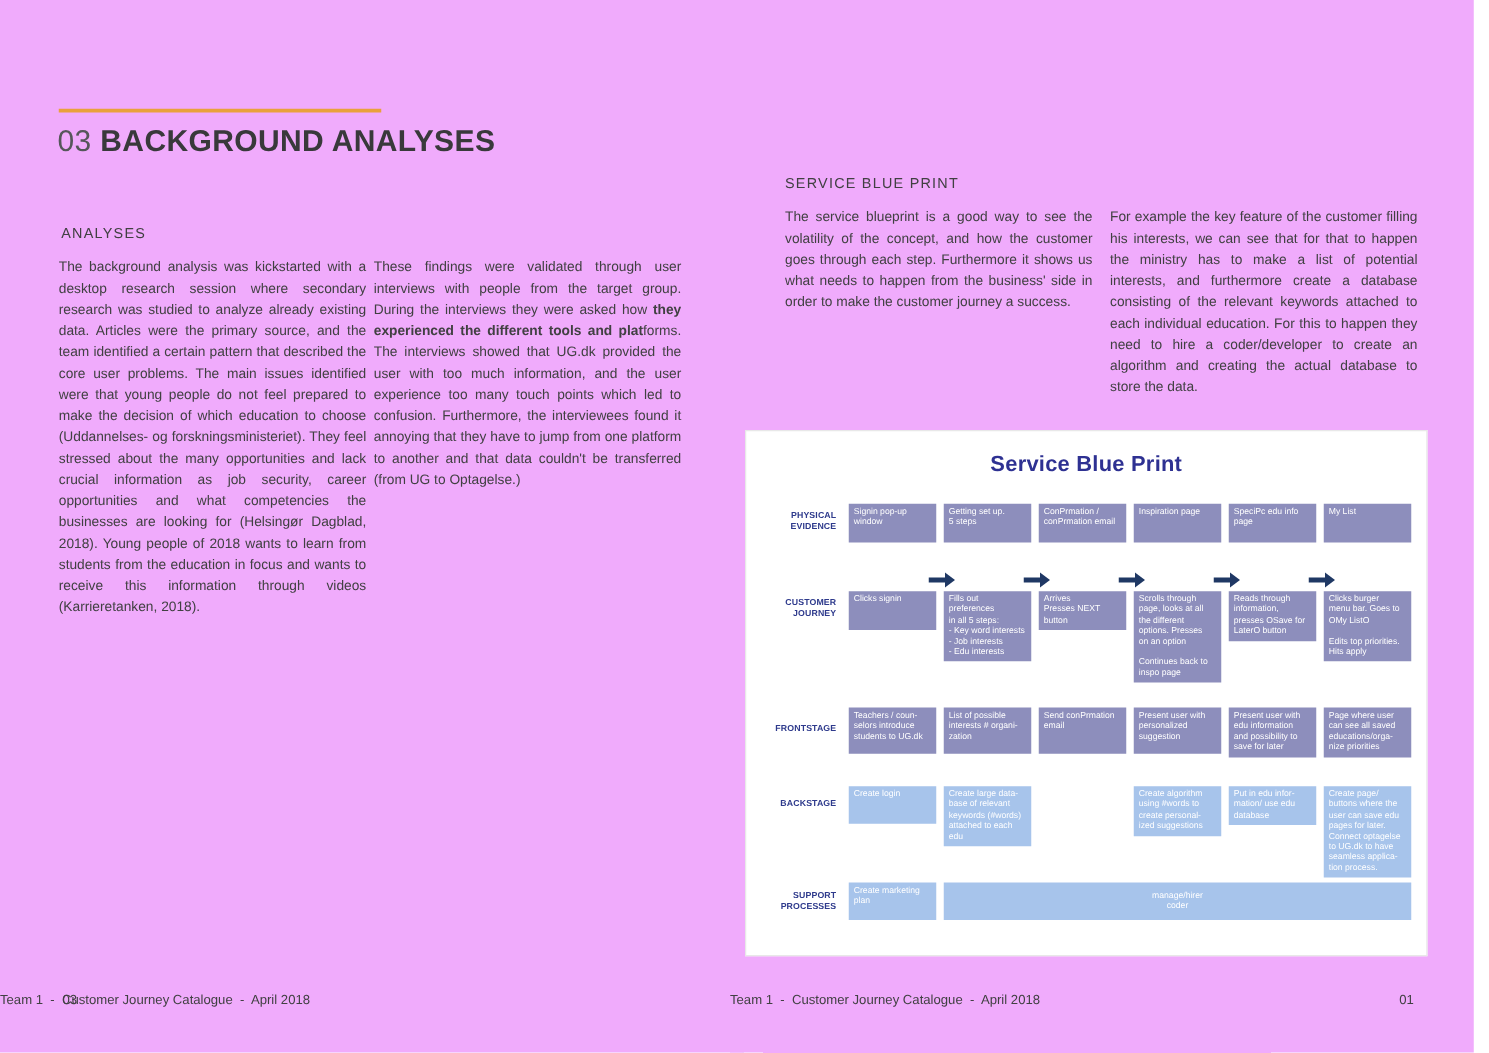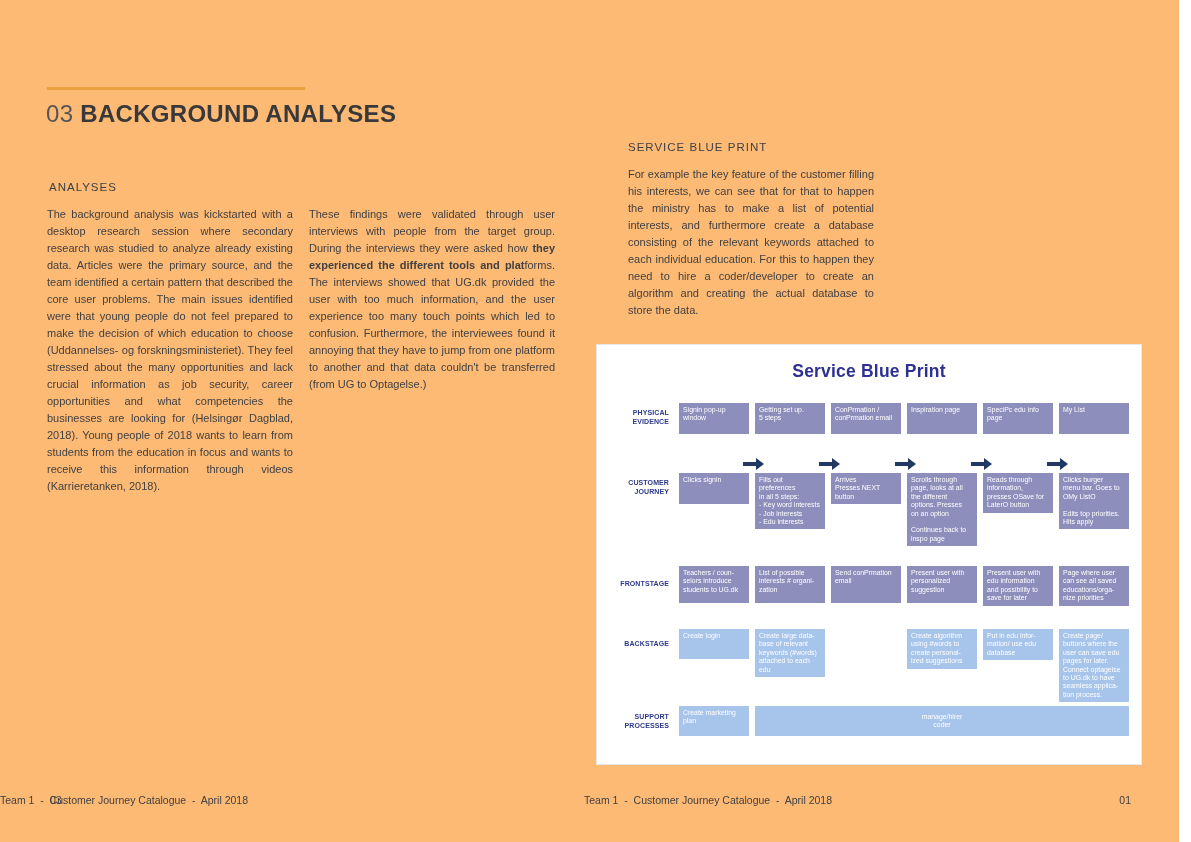--- a/index.html
+++ b/index.html
@@ -4,33 +4,33 @@
 <style>
   * { margin:0; padding:0; box-sizing:border-box; }
   html,body { width:1191px; height:842px; }
   body {
     font-family:"Liberation Sans", sans-serif;
     background:#ffffff;
     position:relative;
     overflow:hidden;
     color:#414042;
   }
-  .page { position:absolute; top:0; height:842px; width:595px; background:#fdba74; }
+  .page { position:absolute; top:0; height:842px; width:595px; background:#f0abfc; }
   .page-left { left:0; border-right:1px solid #dcdcdc; }
   .page-right { left:584px; }
 
   
   .accent-line { position:absolute; left:47px; top:87px; width:258px; height:3px; background:#E9A13B; }
   .page-title { position:absolute; left:46px; top:100px; font-size:24px; letter-spacing:0.3px; white-space:nowrap; }
   .title-num { font-weight:400; color:#55565A; }
   .title-text { font-weight:700; color:#39393B; }
   .subheading { position:absolute; font-size:11.5px; letter-spacing:1px; color:#414042; }
   .sub-insights { left:49px; top:181px; }
   .cols { position:absolute; display:flex; }
-  .cols-left { left:47px; top:206px; width:508px; gap:16px; }
+  .cols-left { left:47px; top:206px; width:508px; gap:6px; }
   .col { width:246px; font-size:11px; line-height:17px; text-align:justify; color:#414042; }
   .b { font-weight:700; }
 
   
   .sub-sbp { left:44px; top:141px; }
   .cols-right { left:44px; top:166px; width:508px; gap:14px; }
 
   
   .diagram { position:absolute; left:12px; top:344px; width:546px; height:421px; background:#fff; border:1px solid #e8e8e8; }
   .bp-title { position:absolute; top:16px; left:0; right:0; text-align:center; font-size:17.5px; font-weight:700; color:#2E3192; letter-spacing:0.2px; }
@@ -88,20 +88,21 @@
   </div>
 
   <div class="page-num pn-left">03</div>
   <div class="footer-text">Team 1  -  Customer Journey Catalogue  -  April 2018</div>
 </div>
 
 <div class="page page-right">
   <div class="subheading sub-sbp">SERVICE BLUE PRINT</div>
 
   <div class="cols cols-right">
+    <p class="col">The service blueprint is a good way to see the volatility of the concept, and how the customer goes through each step. Furthermore it shows us what needs to happen from the business' side in order to make the customer journey a success.</p>
     <p class="col">For example the key feature of the customer filling his interests, we can see that for that to happen the ministry has to make a list of potential interests, and furthermore create a database consisting of the relevant keywords attached to each individual education. For this to happen they need to hire a coder/developer to create an algorithm and creating the actual database to store the data.</p>
   </div>
 
   <div class="diagram">
     <div class="bp-title">Service Blue Print</div>
 
     <div class="bp-row row-pe">
       <div class="bp-label">PHYSICAL
 EVIDENCE</div>
       <div class="bp-box purple">Signin pop-up

